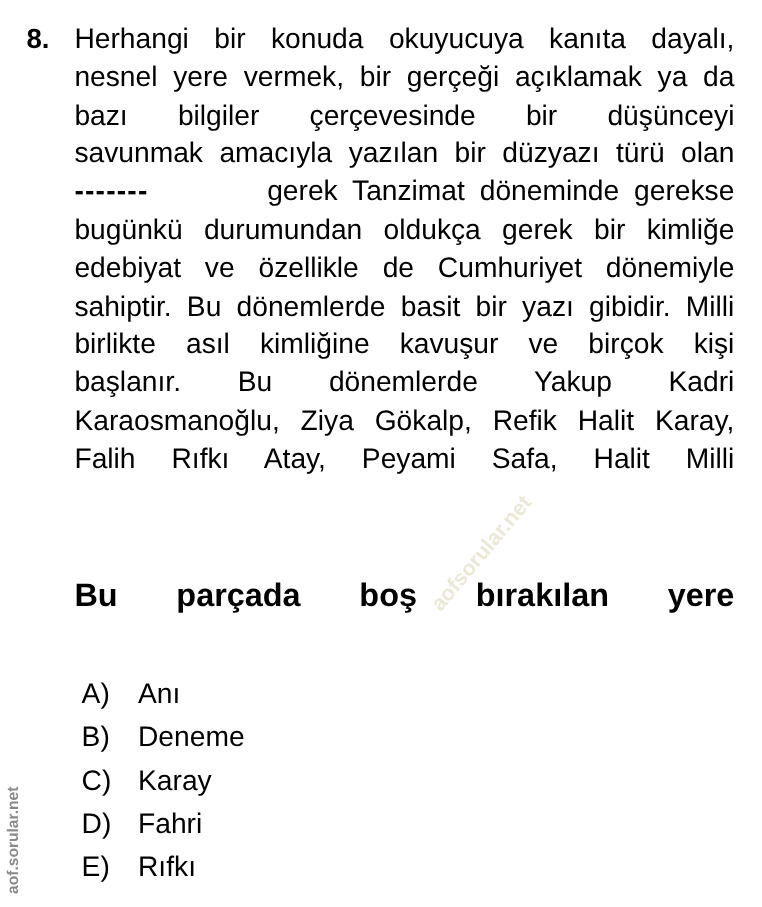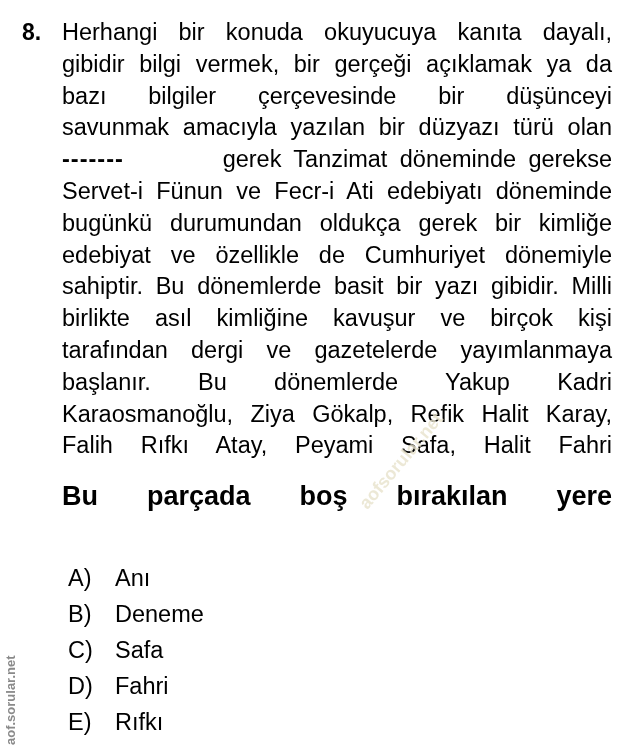--- a/index.html
+++ b/index.html
@@ -23,51 +23,49 @@
              transform-origin: left top; color: #8a8a8a; font-size: 13px; font-weight: bold;
              white-space: nowrap; }
 </style>
 </head>
 <body>
 
 <div class="qnum">8.</div>
 
 <div class="passage">
   <span class="line">Herhangi bir konuda okuyucuya kanıta dayalı,</span>
-  <span class="line">gibidir bilgi vermek, bir gerçeği açıklamak ya da</span>
+  <span class="line">nesnel yere vermek, bir gerçeği açıklamak ya da</span>
   <span class="line">bazı bilgiler çerçevesinde bir düşünceyi</span>
   <span class="line">savunmak amacıyla yazılan bir düzyazı türü olan</span>
   <span class="line"><span class="blank">-------</span>&nbsp;&nbsp;&nbsp;&nbsp;&nbsp;&nbsp;&nbsp;&nbsp;<span>gerek Tanzimat döneminde gerekse</span></span>
-  <span class="line">Servet-i Fünun ve Fecr-i Ati edebiyatı döneminde</span>
   <span class="line">bugünkü durumundan oldukça gerek bir kimliğe</span>
   <span class="line">edebiyat ve özellikle de Cumhuriyet dönemiyle</span>
   <span class="line">sahiptir. Bu dönemlerde basit bir yazı gibidir. Milli</span>
   <span class="line">birlikte  asıl kimliğine kavuşur ve birçok kişi</span>
-  <span class="line">tarafından dergi ve gazetelerde yayımlanmaya</span>
   <span class="line">başlanır. Bu dönemlerde Yakup Kadri</span>
   <span class="line">Karaosmanoğlu, Ziya Gökalp, Refik Halit Karay,</span>
-  <span class="line">Falih Rıfkı Atay, Peyami Safa, Halit Fahri</span>
+  <span class="line">Falih Rıfkı Atay, Peyami Safa, Halit Milli</span>
 </div>
 
 <div class="question">
   <span class="line">Bu parçada boş bırakılan yere</span>
 </div>
 
 <div class="options">
   <div class="opt">
     <span class="letter">A)</span>
     <span>Anı</span>
   </div>
   <div class="opt">
     <span class="letter">B)</span>
     <span>Deneme</span>
   </div>
   <div class="opt">
     <span class="letter">C)</span>
-    <span>Safa</span>
+    <span>Karay</span>
   </div>
   <div class="opt">
     <span class="letter">D)</span>
     <span>Fahri</span>
   </div>
   <div class="opt">
     <span class="letter">E)</span>
     <span>Rıfkı</span>
   </div>
 </div>

